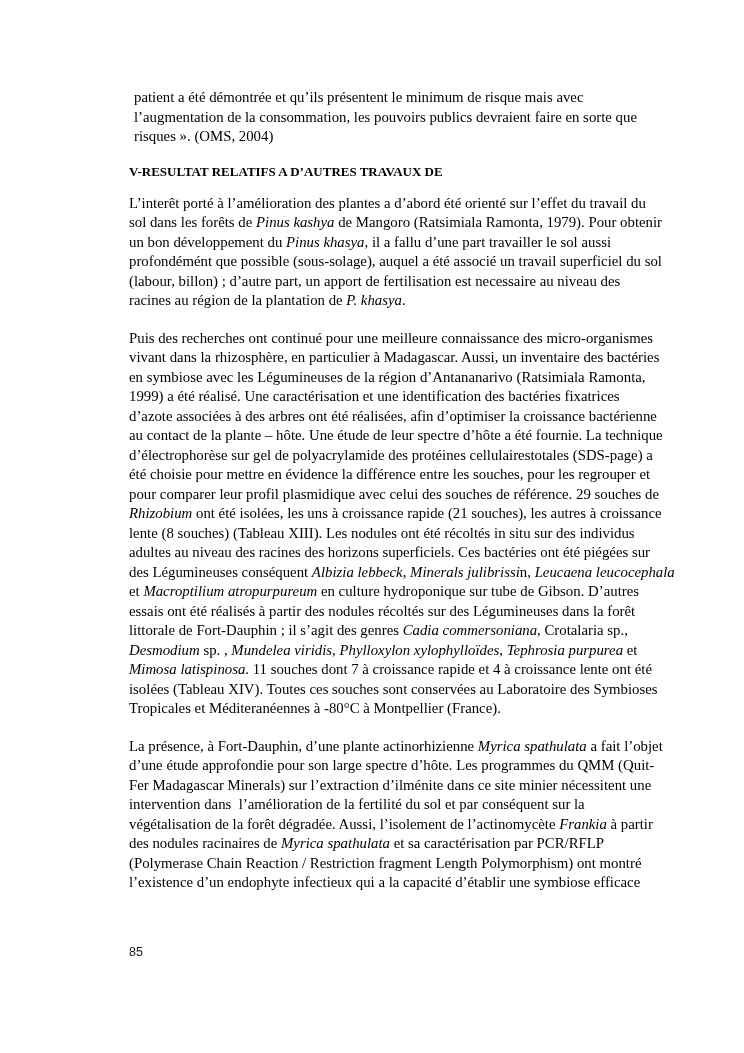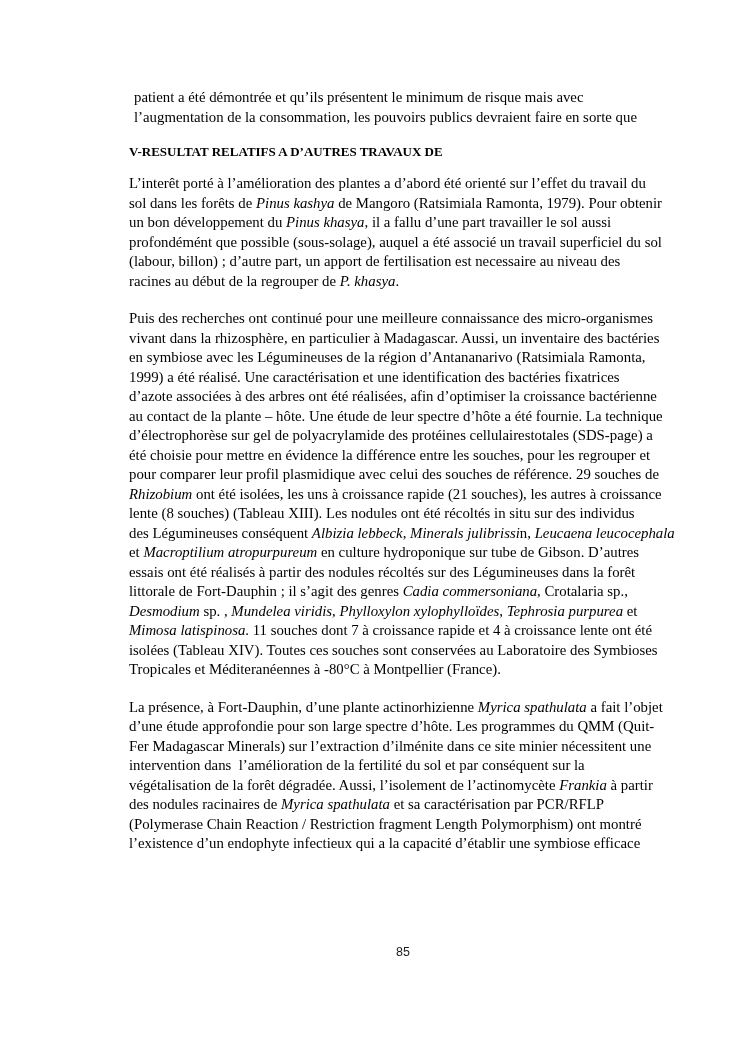--- a/index.html
+++ b/index.html
@@ -33,58 +33,59 @@
     line-height: 27px;
     margin: 11px 0 9px 0;
   }
   .line { white-space: pre; }
   .it { font-style: italic; }
   .page-number {
     position: absolute;
     top: 945px;
     left: 129px;
     width: 548px;
-    text-align: center;
     font-family: "Liberation Sans", sans-serif;
     font-size: 12.5px;
     color: #1a1a1a;
   }
 </style>
 </head>
 <body>
 
 <div class="page">
   <div class="text-column" id="doc-root">
       <div class="block para quote">
         <div class="line"><span>patient a été démontrée et qu’ils présentent le minimum de risque mais avec</span></div>
         <div class="line"><span>l’augmentation de la consommation, les pouvoirs publics devraient faire en sorte que</span></div>
+        <div class="line"><span>risques ». (OMS, 2004)</span></div>
       </div>
       <div class="block heading">
         <div class="line"><span>V-RESULTAT RELATIFS A D’AUTRES TRAVAUX DE</span></div>
       </div>
       <div class="block para">
         <div class="line"><span>L’interêt porté à l’amélioration des plantes a d’abord été orienté sur l’effet du travail du</span></div>
         <div class="line"><span>sol dans les forêts de </span><span class="it">Pinus kashya</span><span> de Mangoro (Ratsimiala Ramonta, 1979). Pour obtenir</span></div>
         <div class="line"><span>un bon développement du </span><span class="it">Pinus khasya</span><span>, il a fallu d’une part travailler le sol aussi</span></div>
         <div class="line"><span>profondémént que possible (sous-solage), auquel a été associé un travail superficiel du sol</span></div>
         <div class="line"><span>(labour, billon) ; d’autre part, un apport de fertilisation est necessaire au niveau des</span></div>
-        <div class="line"><span>racines au début de la regrouper de </span><span class="it">P. khasya</span><span>.</span></div>
+        <div class="line"><span>racines au région de la plantation de </span><span class="it">P. khasya</span><span>.</span></div>
       </div>
       <div class="block para">
         <div class="line"><span>Puis des recherches ont continué pour une meilleure connaissance des micro-organismes</span></div>
         <div class="line"><span>vivant dans la rhizosphère, en particulier à Madagascar. Aussi, un inventaire des bactéries</span></div>
         <div class="line"><span>en symbiose avec les Légumineuses de la région d’Antananarivo (Ratsimiala Ramonta,</span></div>
         <div class="line"><span>1999) a été réalisé. Une caractérisation et une identification des bactéries fixatrices</span></div>
         <div class="line"><span>d’azote associées à des arbres ont été réalisées, afin d’optimiser la croissance bactérienne</span></div>
         <div class="line"><span>au contact de la plante – hôte. Une étude de leur spectre d’hôte a été fournie. La technique</span></div>
         <div class="line"><span>d’électrophorèse sur gel de polyacrylamide des protéines cellulairestotales (SDS-page) a</span></div>
         <div class="line"><span>été choisie pour mettre en évidence la différence entre les souches, pour les regrouper et</span></div>
         <div class="line"><span>pour comparer leur profil plasmidique avec celui des souches de référence. 29 souches de</span></div>
         <div class="line"><span class="it">Rhizobium</span><span> ont été isolées, les uns à croissance rapide (21 souches), les autres à croissance</span></div>
         <div class="line"><span>lente (8 souches) (Tableau XIII). Les nodules ont été récoltés in situ sur des individus</span></div>
+        <div class="line"><span>adultes au niveau des racines des horizons superficiels. Ces bactéries ont été piégées sur</span></div>
         <div class="line"><span>des Légumineuses conséquent </span><span class="it">Albizia lebbeck</span><span>, </span><span class="it">Minerals julibrissi</span><span>n, </span><span class="it">Leucaena leucocephala</span></div>
         <div class="line"><span>et </span><span class="it">Macroptilium atropurpureum</span><span> en culture hydroponique sur tube de Gibson. D’autres</span></div>
         <div class="line"><span>essais ont été réalisés à partir des nodules récoltés sur des Légumineuses dans la forêt</span></div>
         <div class="line"><span>littorale de Fort-Dauphin ; il s’agit des genres </span><span class="it">Cadia commersoniana</span><span>, Crotalaria sp.,</span></div>
         <div class="line"><span class="it">Desmodium</span><span> sp. , </span><span class="it">Mundelea viridis</span><span>, </span><span class="it">Phylloxylon xylophylloïdes</span><span>, </span><span class="it">Tephrosia purpurea</span><span> et</span></div>
         <div class="line"><span class="it">Mimosa latispinosa</span><span>. 11 souches dont 7 à croissance rapide et 4 à croissance lente ont été</span></div>
         <div class="line"><span>isolées (Tableau XIV). Toutes ces souches sont conservées au Laboratoire des Symbioses</span></div>
         <div class="line"><span>Tropicales et Méditeranéennes à -80°C à Montpellier (France).</span></div>
       </div>
       <div class="block para">

